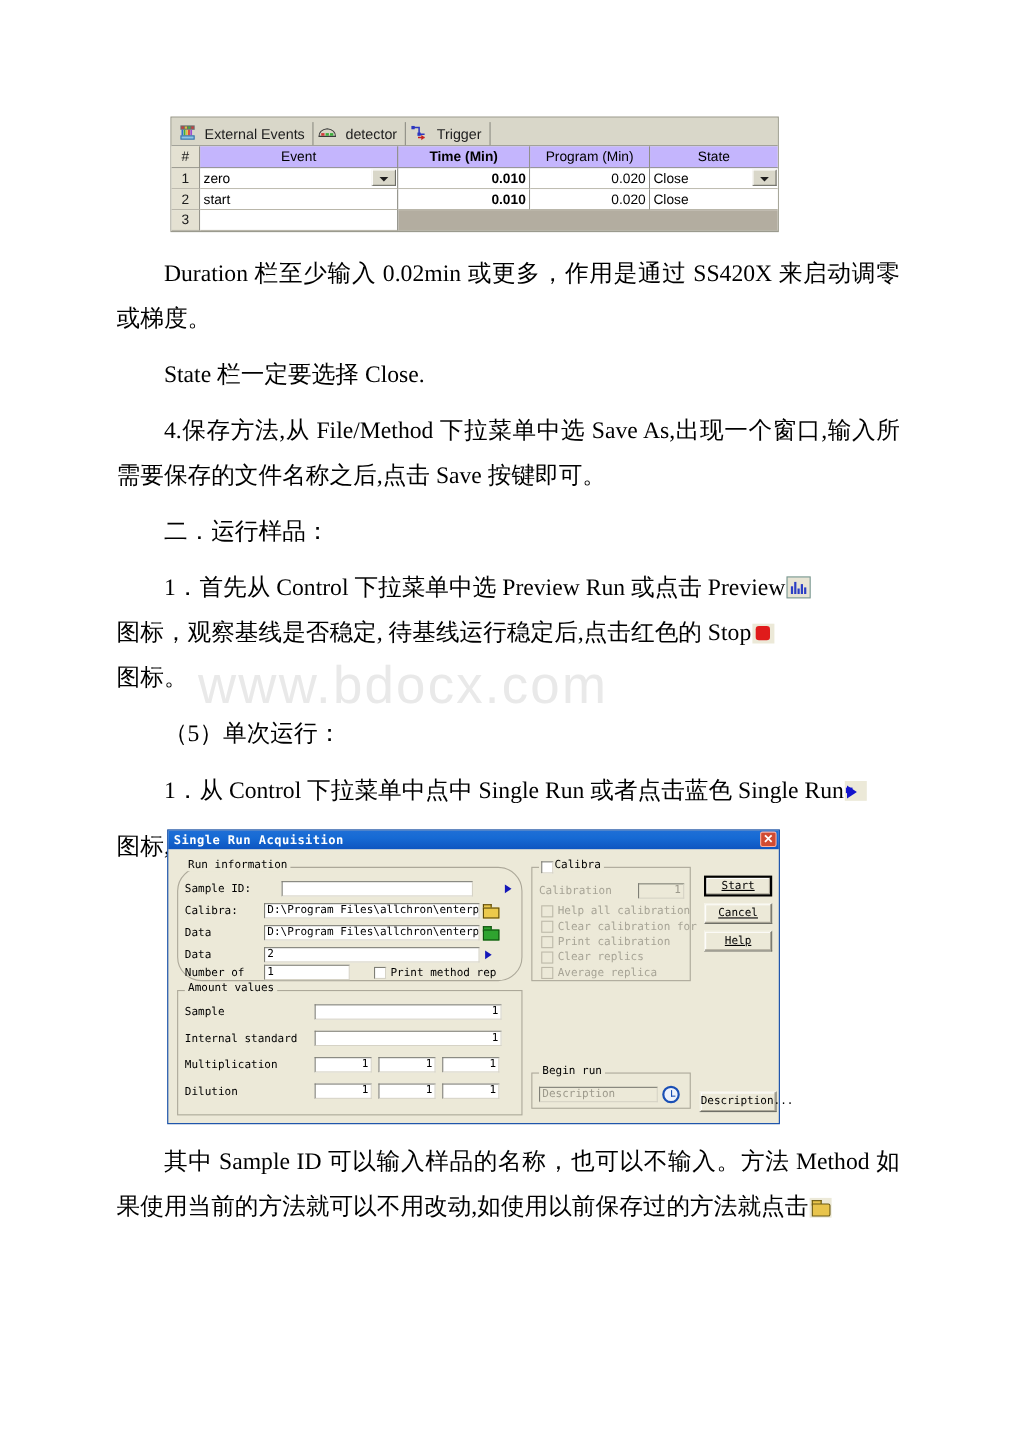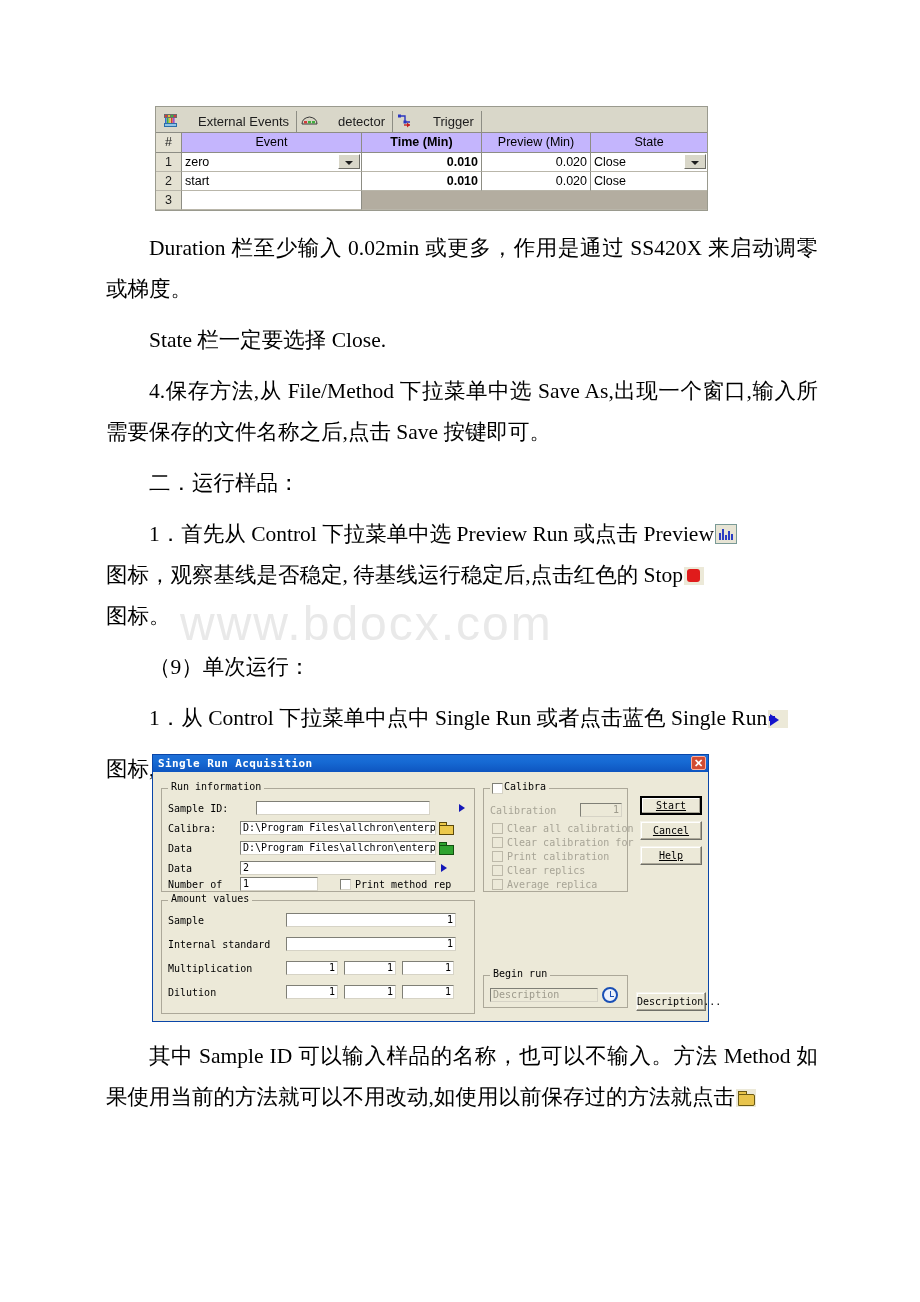--- a/index.html
+++ b/index.html
@@ -70,21 +70,21 @@
     display: flex;
     align-items: flex-end;
     height: 25px;
     padding: 2px 0 0 3px;
     background: #d9d7c9;
     box-sizing: border-box;
   }
   .tab {
     display: flex;
     align-items: center;
-    gap: 20px;
+    gap: 8px;
     height: 21px;
     padding: 0 7px 0 4px;
     font-size: 13px;
     color: #1d1d1d;
     border-right: 1px solid #8d8d84;
     box-sizing: border-box;
     white-space: nowrap;
   }
   .tab.active { font-weight: 400; }
   .tab-icon { display:block; }
@@ -257,21 +257,21 @@
   }
   .grp > .legend {
     position: absolute;
     top: -7px; left: 6px;
     background: #ece9d8;
     padding: 0 3px;
     font-size: 10px;
     line-height: 10px;
   }
 
-  .grp-run   { left: 8px;  top: 16px;  width: 314px; height: 104px; }
+  .grp-run   { left: 8px;  top: 16px;  width: 314px; height: 104px; border-radius: 22px; }
   .grp-amt   { left: 8px;  top: 128px; width: 314px; height: 114px; }
   .grp-cal   { left: 330px;top: 16px;  width: 145px; height: 104px; }
   .grp-begin { left: 330px;top: 203px; width: 145px; height: 33px; }
 
   .row { position: absolute; display: flex; align-items: center; }
   .lbl { font-size: 10px; white-space: nowrap; }
 
   .tbox {
     background: #ffffff;
     border: 1px solid #7f7f76;
@@ -418,21 +418,21 @@
         <span>Trigger</span>
       </div>
 
     </div>
 
     <div class="grid">
       <div class="grow hdr">
         <div class="gcell c-num">#</div>
         <div class="gcell c-event">Event</div>
         <div class="gcell c-time">Time (Min)</div>
-        <div class="gcell c-dur">Preview (Min)</div>
+        <div class="gcell c-dur">Program (Min)</div>
         <div class="gcell c-state">State</div>
       </div>
 
       <div class="grow">
         <div class="gcell c-num">1</div>
         <div class="gcell c-event">
           <span>zero</span>
           <span class="ddbtn"></span>
         </div>
         <div class="gcell c-time">0.010</div>
@@ -471,21 +471,21 @@
     <p class="para indent">二．运行样品：</p>
     <div class="gap-sm"></div>
     <p class="para indent">
       <span>1．首先从 Control 下拉菜单中选 Preview Run 或点击 Preview</span><span class="ic ic-preview"><i style="height:7px;left:3px;"></i><i style="height:11px;left:6px;"></i><i style="height:5px;left:9px;"></i><i style="height:9px;left:12px;"></i><i style="height:6px;left:15px;"></i></span>
     </p>
     <p class="para">
       <span>图标，观察基线是否稳定, 待基线运行稳定后,点击红色的 Stop</span><span class="ic ic-stop"></span>
     </p>
     <p class="para">图标。</p>
     <div class="gap-sm"></div>
-    <p class="para indent">（9）单次运行：</p>
+    <p class="para indent">（5）单次运行：</p>
     <div class="gap-sm"></div>
     <p class="para indent">
       <span>1．从 Control 下拉菜单中点中 Single Run 或者点击蓝色 Single Run</span><span class="ic ic-arrow"></span>
     </p>
     <div class="gap-sm"></div>
     <p class="para">图标,就会出现一个窗口。</p>
   </div>
 
   <div class="dlg">
     <div class="dlg-title">
@@ -570,21 +570,21 @@
         <span class="legend" style="padding-left:14px;">Calibra</span>
         <span class="cb" style="position:absolute;left:8px;top:-6px;"></span>
 
         <div class="row" style="left:6px; top:14px; width:132px; justify-content:space-between;">
           <span class="lbl dimtext">Calibration</span>
           <span class="tbox ra dis" style="width:42px;">1</span>
         </div>
 
         <div class="row" style="left:8px; top:34px;">
           <span class="cb dis"></span>
-          <span class="lbl dimtext">Clear all calibration</span>
+          <span class="lbl dimtext">Help all calibration</span>
         </div>
         <div class="row" style="left:8px; top:48px;">
           <span class="cb dis"></span>
           <span class="lbl dimtext">Clear calibration for</span>
         </div>
         <div class="row" style="left:8px; top:62px;">
           <span class="cb dis"></span>
           <span class="lbl dimtext">Print calibration</span>
         </div>
         <div class="row" style="left:8px; top:76px;">

